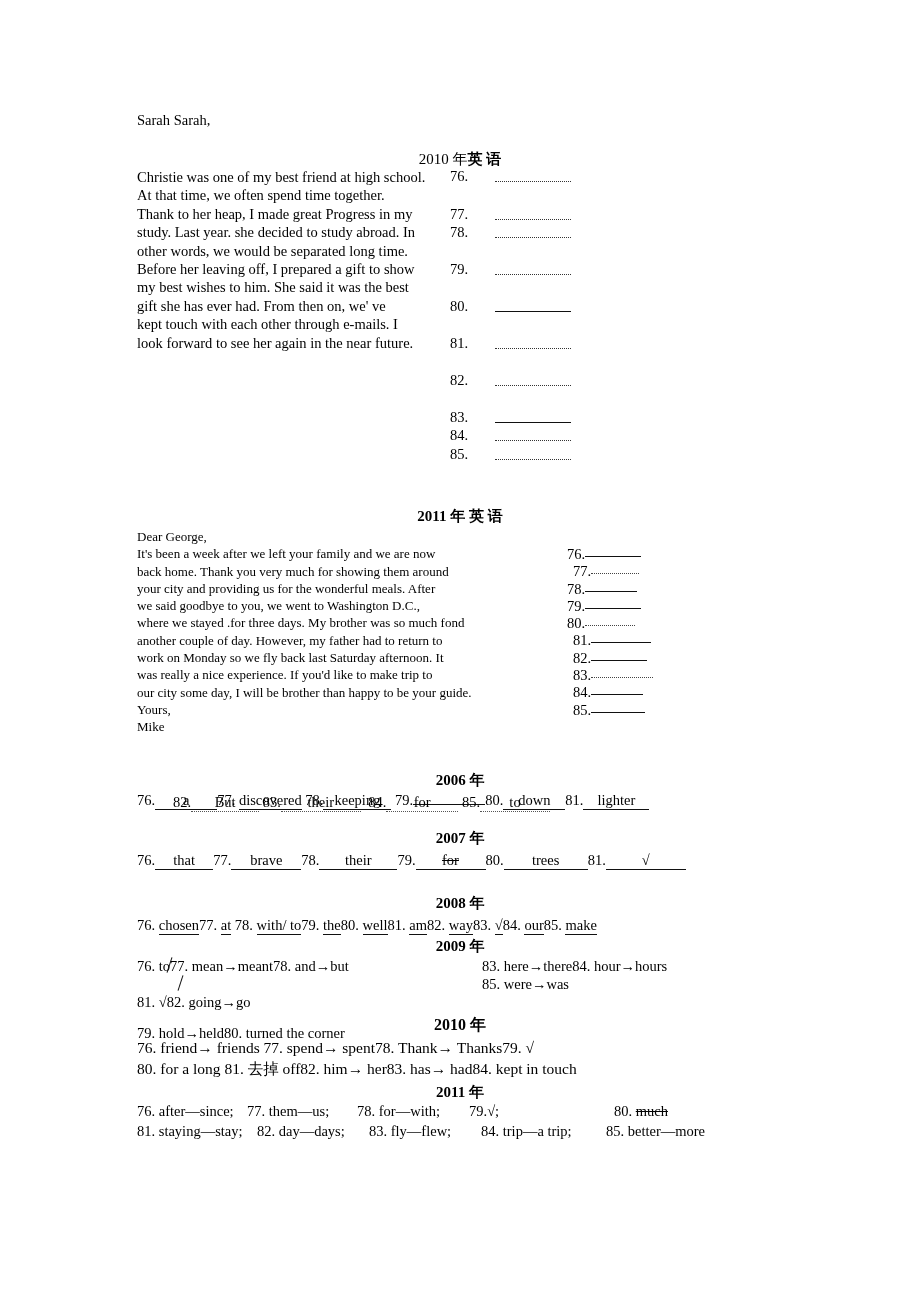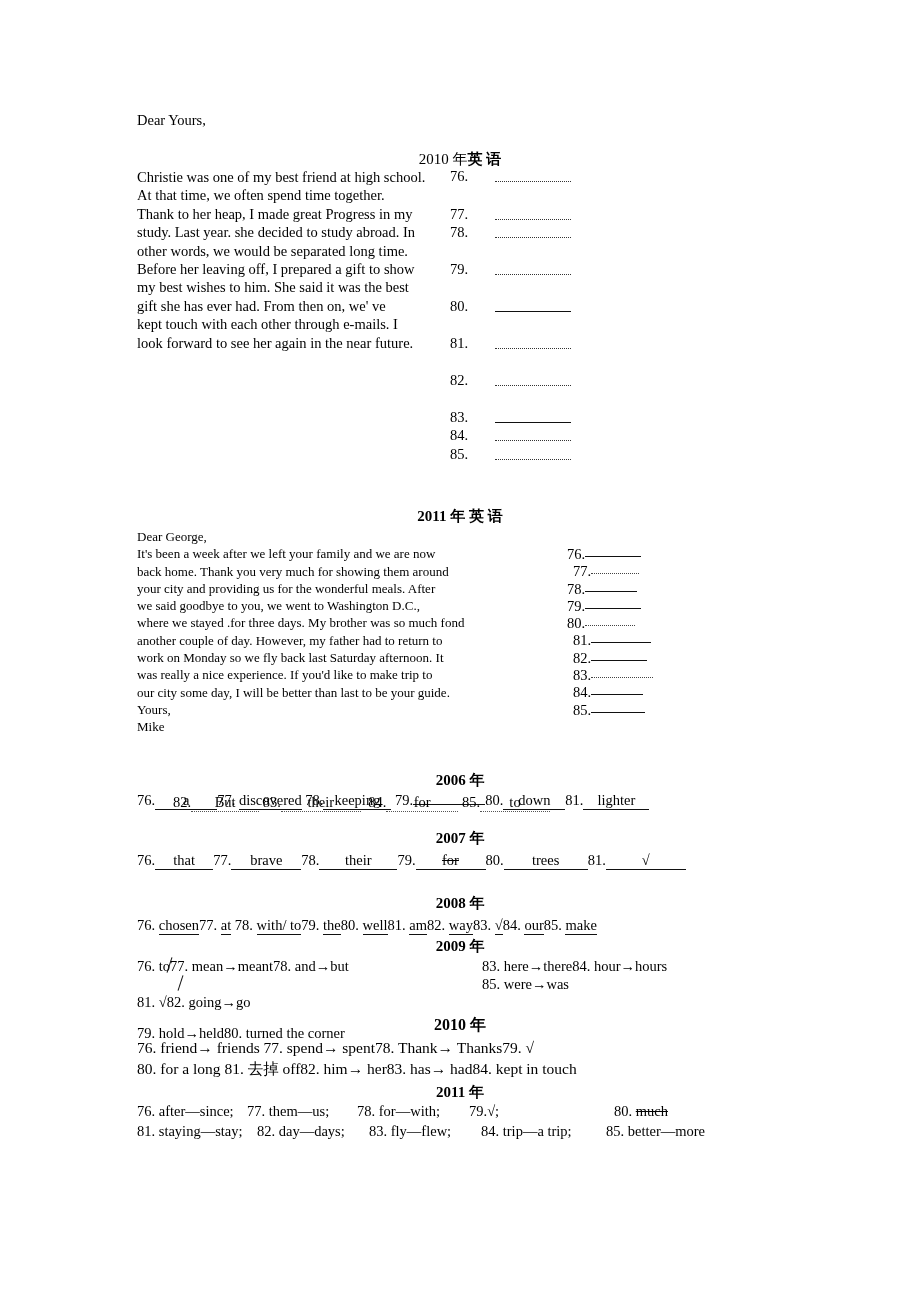--- a/index.html
+++ b/index.html
@@ -152,21 +152,21 @@
     height: 16px;
     background: #111;
     transform: rotate(18deg);
   }
 </style>
 </head>
 <body>
 
 <div class="page">
 
-  <div class="salutation" style="left:137px; top:112px;">Dear Yours,</div>
+  <div class="salutation" style="left:137px; top:112px;">Sarah Sarah,</div>
 
   <div class="section-title" style="top:150px;">
     <span class="yr-reg">2010 年</span><span class="cn-bold">英  语</span>
   </div>
 
   <div class="cloze2010">
     <div class="txtline">Christie was one of my best friend at high school.</div>
     <div class="txtline">At that time, we often spend time together.</div>
     <div class="txtline">Thank to her heap, I made great Progress in my</div>
     <div class="txtline">study. Last year. she decided to study abroad. In</div>
@@ -226,21 +226,21 @@
   <div class="cloze2011">
     <div class="txtline">Dear George,</div>
     <div class="txtline">It's been a week after we left your family and we are now</div>
     <div class="txtline">back home. Thank you very much for showing them around</div>
     <div class="txtline">your city and providing us for the wonderful meals. After</div>
     <div class="txtline">we said goodbye to you, we went to Washington D.C.,</div>
     <div class="txtline">where we stayed  .for three days. My brother was so much fond</div>
     <div class="txtline">another couple of day. However, my father had to return to</div>
     <div class="txtline">work on Monday so we fly back last Saturday afternoon. It</div>
     <div class="txtline">was really a nice experience. If you'd like to make trip to</div>
-    <div class="txtline">our city some day, I will be better than last to be your guide.</div>
+    <div class="txtline">our city some day, I will be brother than happy to be your guide.</div>
     <div class="txtline">Yours,</div>
     <div class="txtline">Mike</div>
   </div>
 
   <div class="blanks2011">
     <div class="blankrow2">
       <span class="num2">76.</span><span class="rule2"></span>
     </div>
     <div class="blankrow2 ind">
       <span class="num2">77.</span><span class="rule2 thin" style="width:48px"></span>

